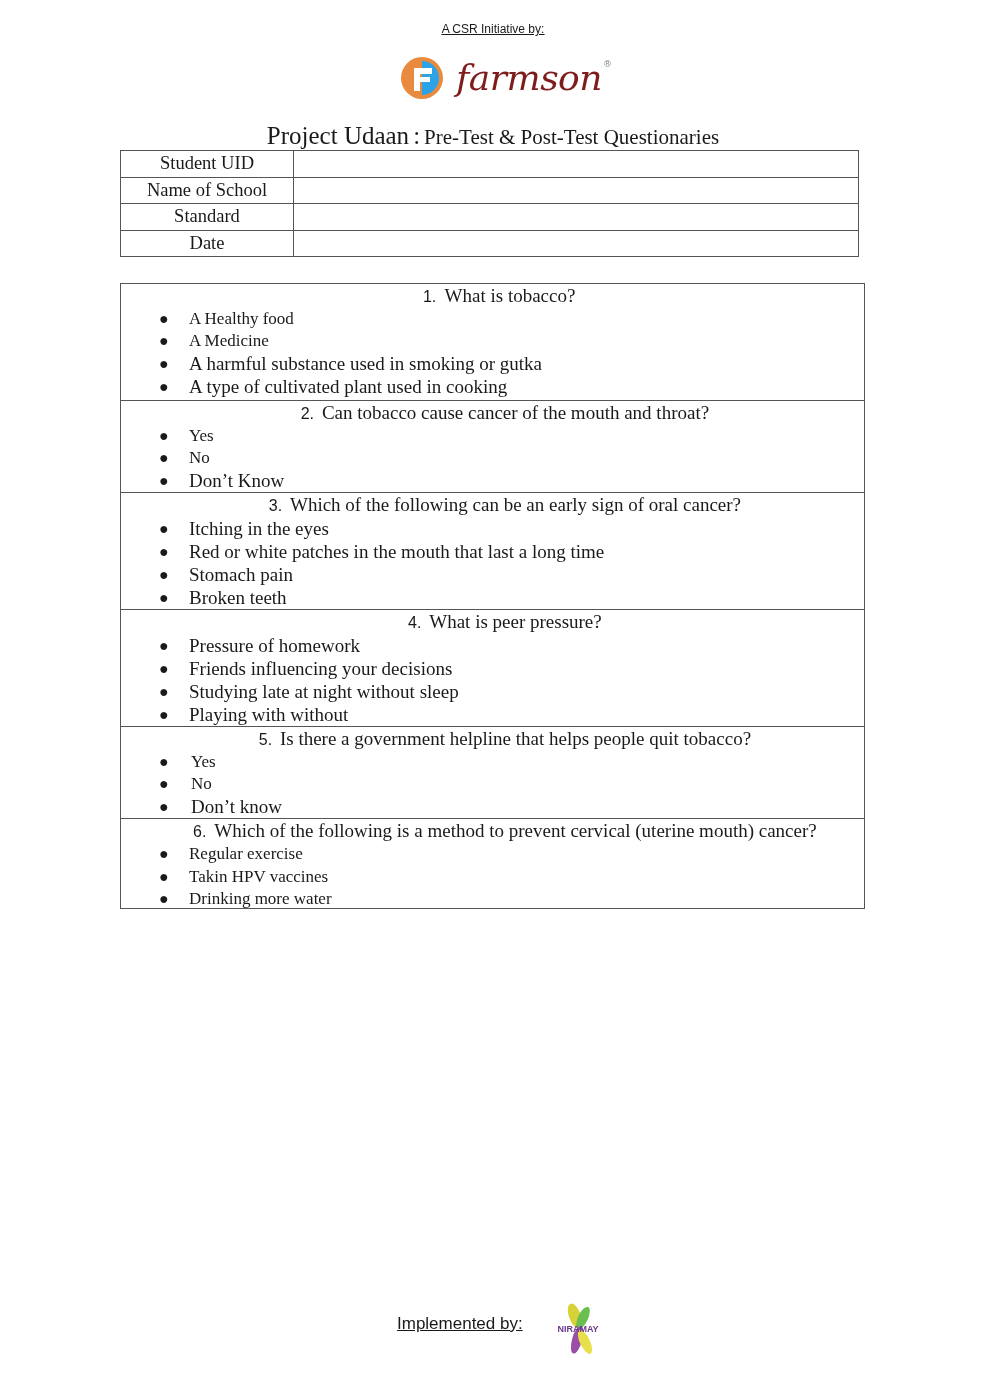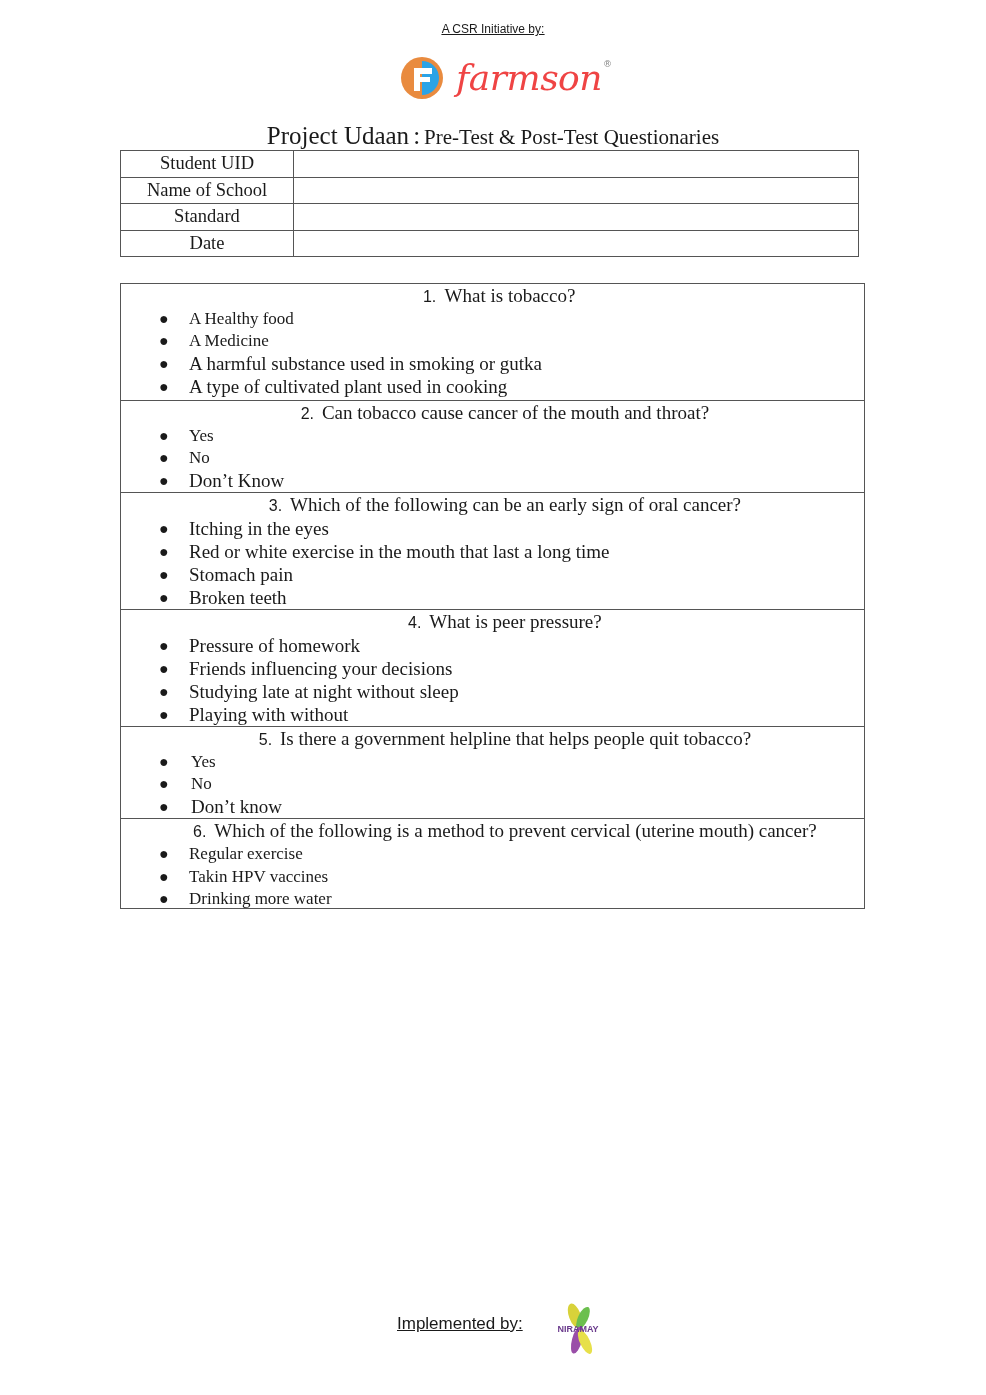--- a/index.html
+++ b/index.html
@@ -5,21 +5,21 @@
     html, body { margin: 0; padding: 0; background: #ffffff; }
     body { width: 986px; height: 1395px; position: relative; overflow: hidden; color: #1a1a1a; }
     .sans { font-family: "Liberation Sans", "DejaVu Sans", sans-serif; }
     .serif { font-family: "Liberation Serif", "DejaVu Serif", serif; }
 
     .csr { position: absolute; top: 22px; left: 0; width: 986px; text-align: center; font-size: 12px; text-decoration: underline; }
     .csr span { text-decoration: underline; }
 
     .logo { position: absolute; top: 54px; left: 400px; height: 48px; display: flex; align-items: center; }
     .logo-mark { width: 44px; height: 44px; position: relative; }
-    .logo-word { font-family: "DejaVu Serif", "Liberation Serif", serif; font-style: italic; color: #ef4444; font-size: 36px; margin-left: 12px; letter-spacing: -0.5px; line-height: 1; }
+    .logo-word { font-family: "DejaVu Serif", "Liberation Serif", serif; font-style: italic; color: #7f1d1d; font-size: 36px; margin-left: 12px; letter-spacing: -0.5px; line-height: 1; }
     .logo-reg { font-size: 9px; color: #888; position: relative; top: -14px; margin-left: 1px; font-family: "DejaVu Sans", sans-serif; }
 
     .title { position: absolute; top: 122px; left: 0; width: 986px; text-align: center; }
     .title .t1 { font-size: 25px; }
     .title .t2 { font-size: 21px; }
 
     .info { position: absolute; top: 150px; left: 120px; width: 739px; border-collapse: collapse; }
     .info td { border: 1.5px solid #555; height: 25.5px; padding: 0; font-size: 18.5px; margin-left: 13px; }
     .info td.lbl { width: 172px; text-align: center; }
 
@@ -105,21 +105,21 @@
       <li><span class="b">●</span><span>Don’t Know</span></li>
     </ul>
   </div>
 
   <div class="q" style="height:117px;">
     <div class="qtext" style="padding-left:17px;">
       <span class="qnum" style="width:29px;">3.</span><span>Which of the following can be an early sign of oral cancer?</span>
     </div>
     <ul class="opts">
       <li><span class="b">●</span><span>Itching in the eyes</span></li>
-      <li><span class="b">●</span><span>Red or white exercise in the mouth that last a long time</span></li>
+      <li><span class="b">●</span><span>Red or white patches in the mouth that last a long time</span></li>
       <li><span class="b">●</span><span>Stomach pain</span></li>
       <li><span class="b">●</span><span>Broken teeth</span></li>
     </ul>
   </div>
 
   <div class="q" style="height:117px;">
     <div class="qtext" style="padding-left:17px;">
       <span class="qnum" style="width:29px;">4.</span><span>What is peer pressure?</span>
     </div>
     <ul class="opts">

